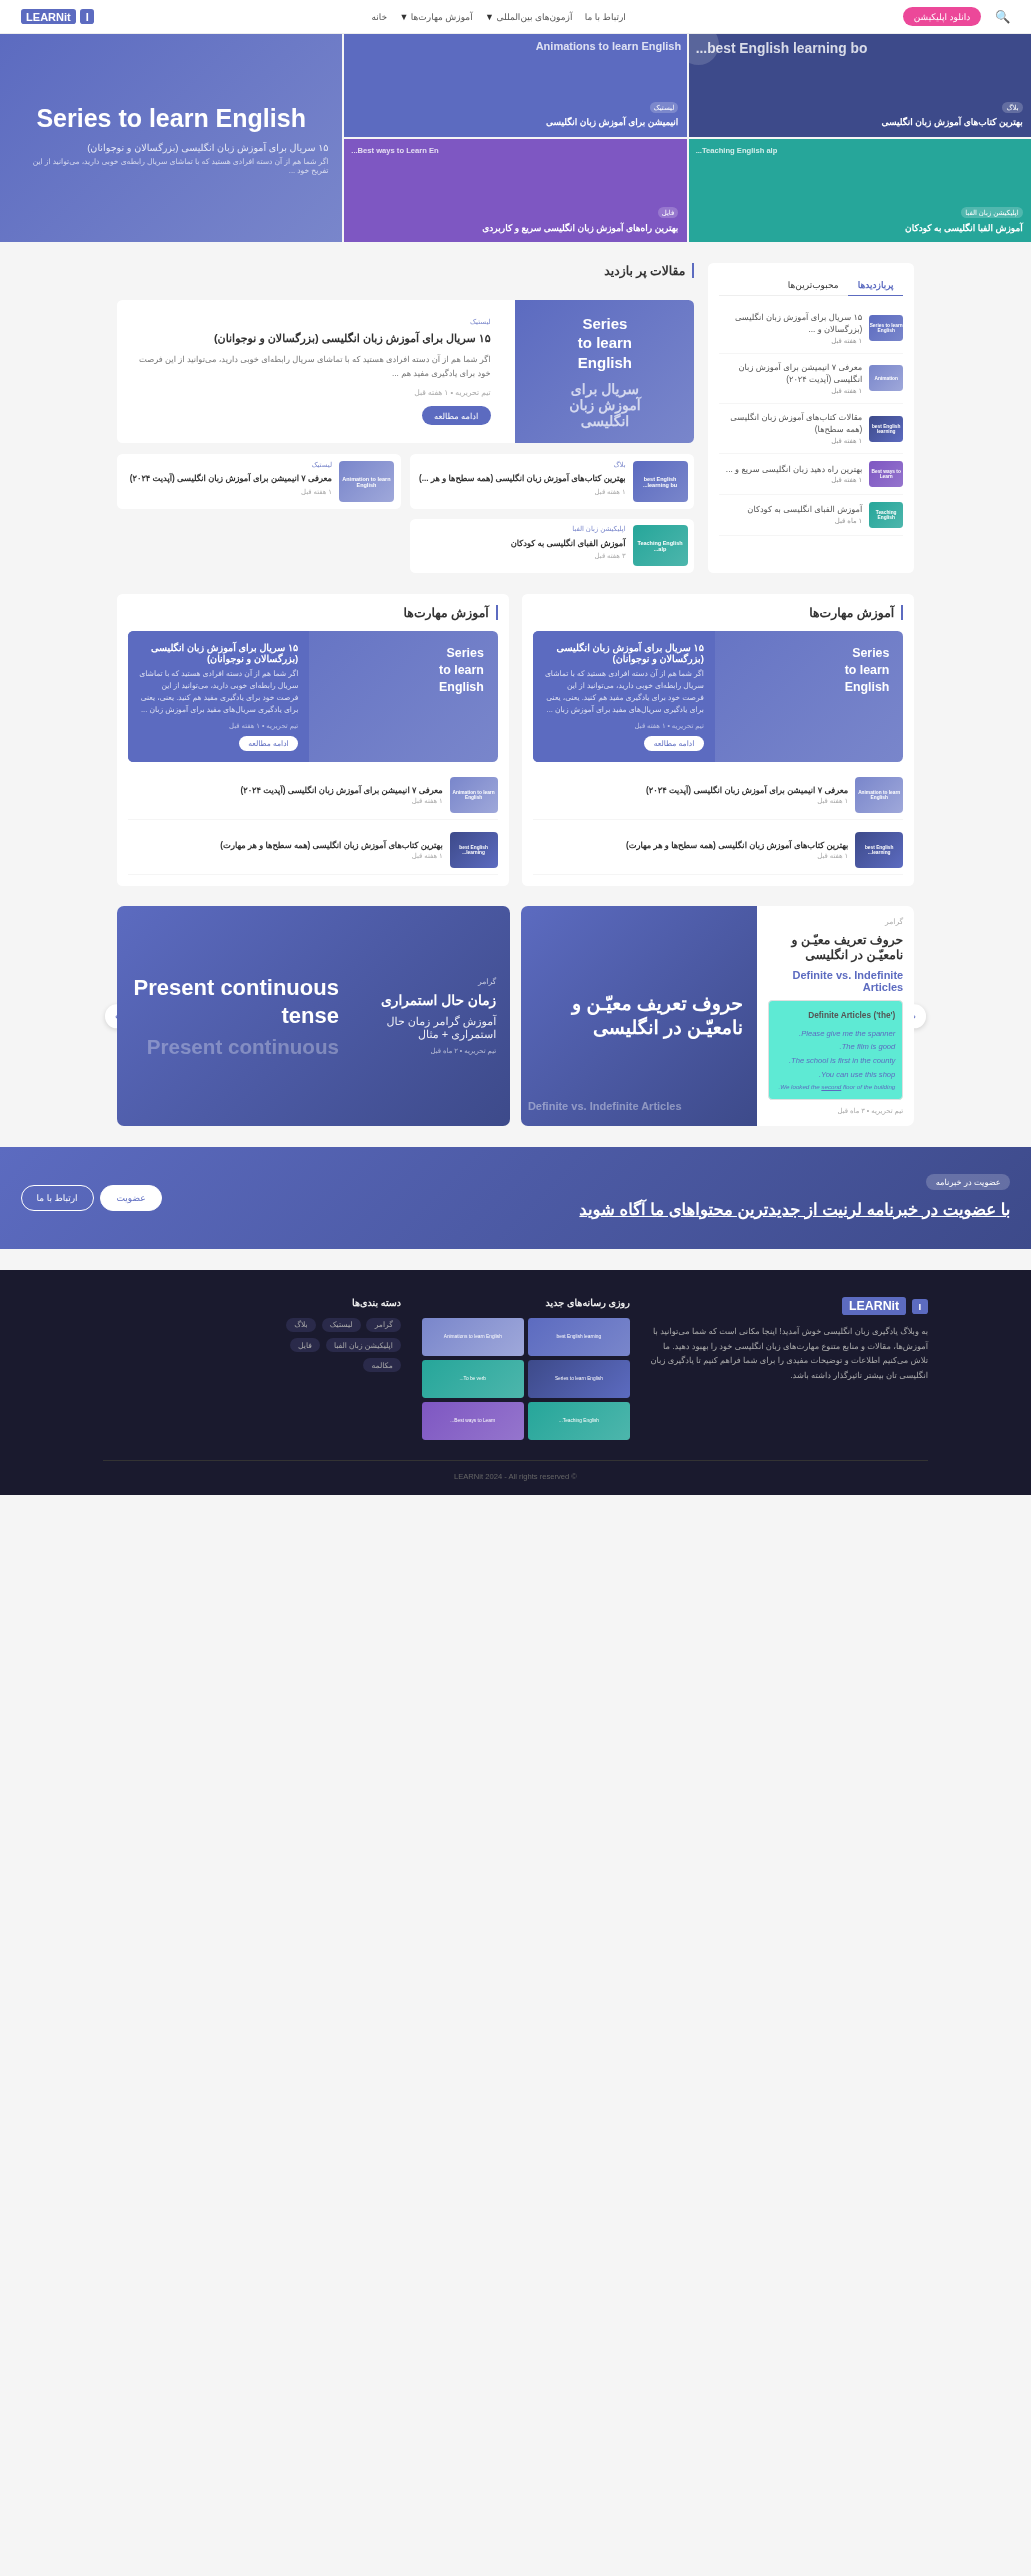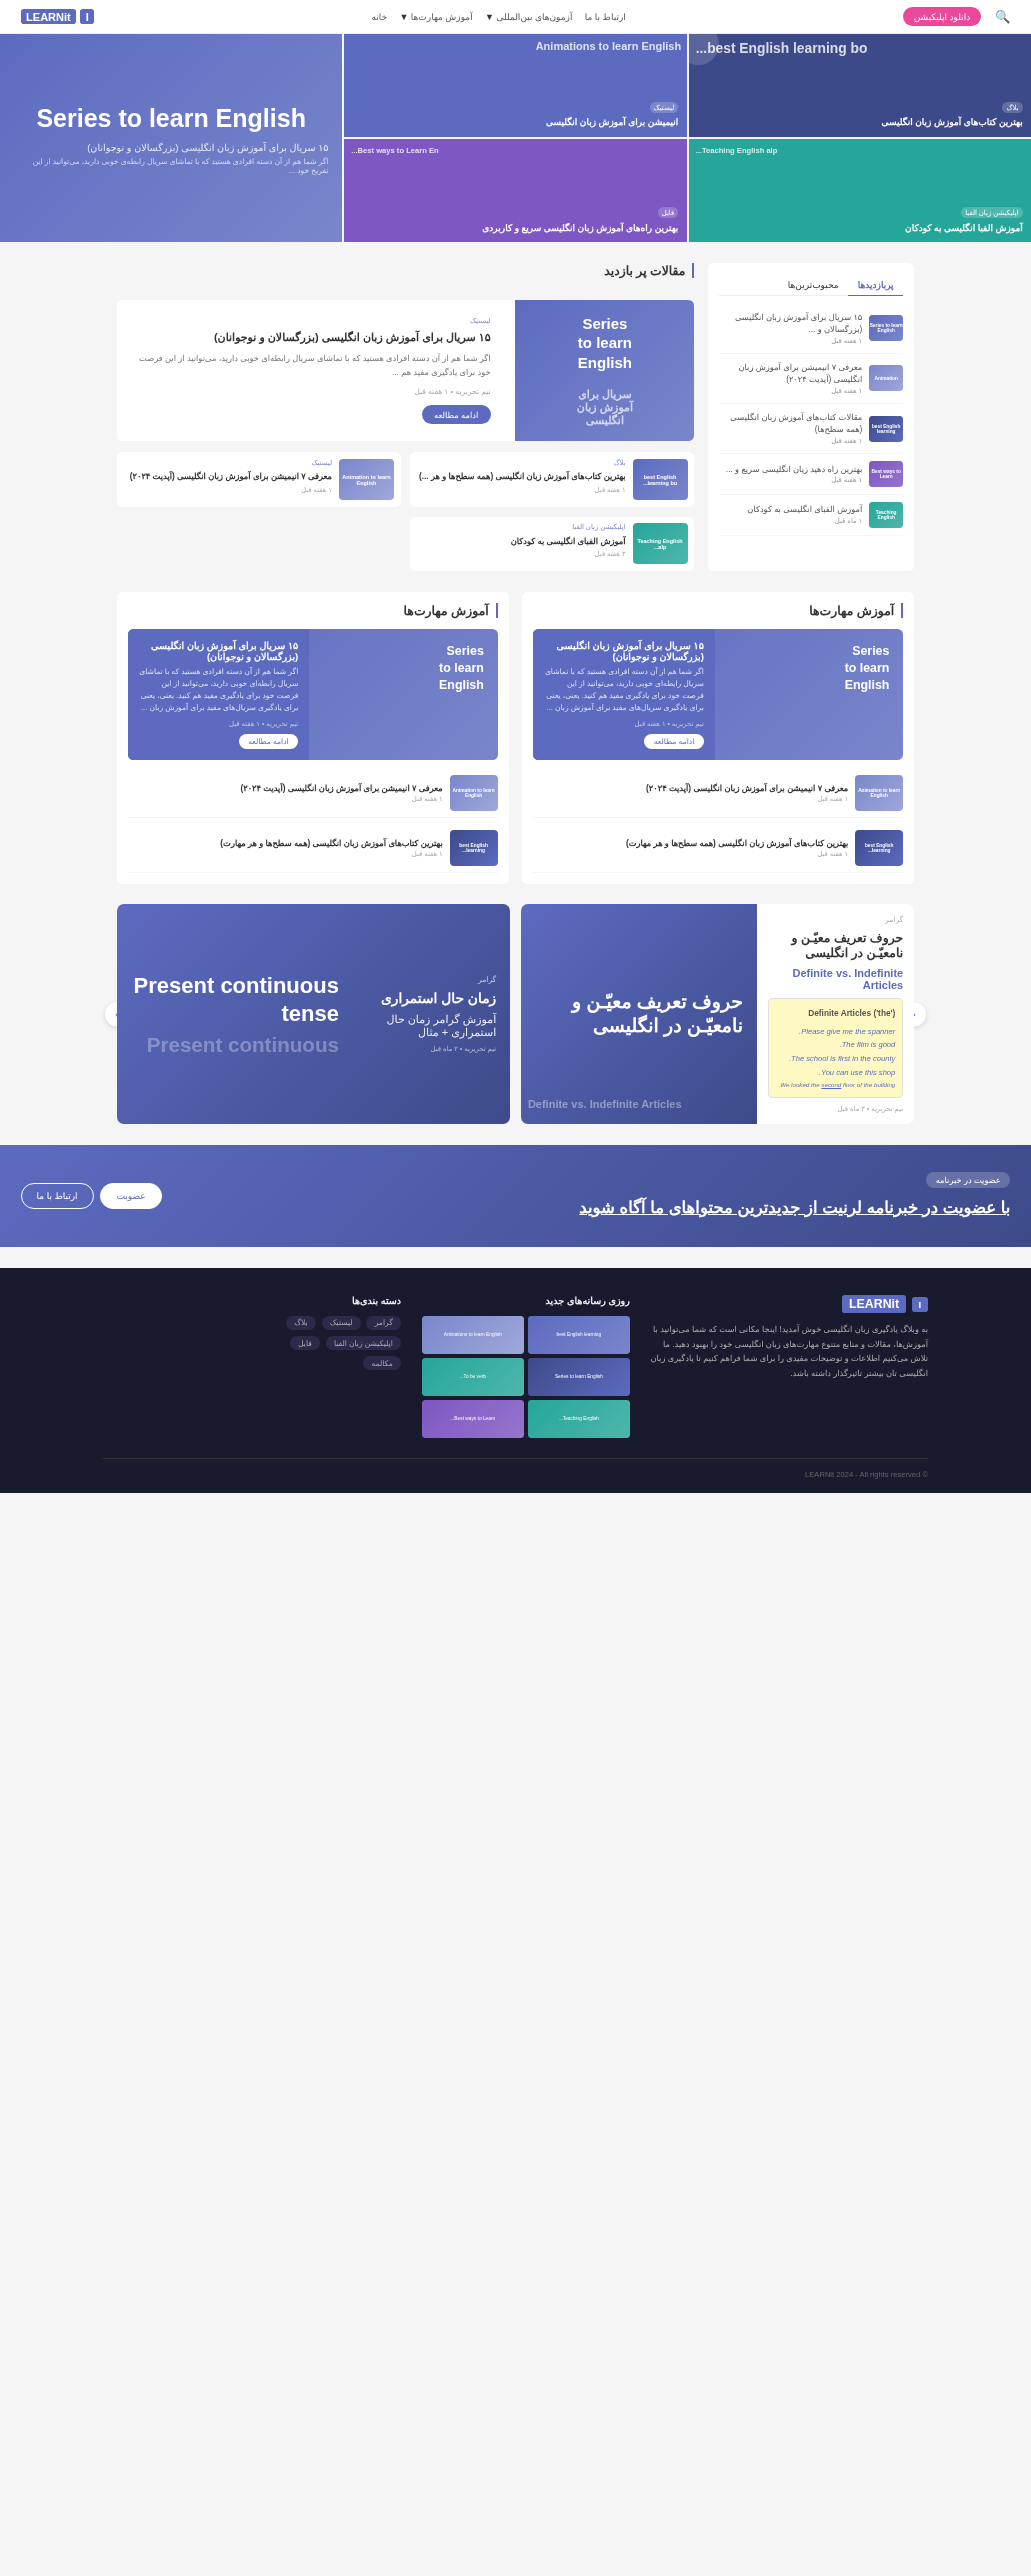--- a/index.html
+++ b/index.html
@@ -455,21 +455,21 @@
       box-shadow: 0 1.4px 5.5px rgba(0,0,0,0.15);
       display: flex;
       align-items: center;
       justify-content: center;
       font-size: 11px;
       color: #5c6bc0;
     }
     .carousel-nav.prev { right: -11.7px; }
     .carousel-nav.next { left: -11.7px; }
     .definite-box {
-      background: #fef9c3;
+      background: #5eead4;
       border: 0.7px solid #e0e0e0;
       border-radius: 4.1px;
       padding: 6.9px;
       font-size: 7.6px;
       color: #555;
       line-height: 1.8;
     }
     .definite-box .def-title { font-size: 8.3px; font-weight: bold; margin-bottom: 4.1px; }
     .definite-box .def-en { color: #5c6bc0; font-style: italic; }
 
@@ -588,21 +588,21 @@
       background: #2a2a4a;
       color: #aaa;
       padding: 2.8px 8.3px;
       border-radius: 9.6px;
       font-size: 7.6px;
       cursor: pointer;
     }
     .footer-bottom {
       border-top: 0.7px solid #333;
       padding-top: 11px;
-      text-align: right;
+      text-align: center;
       font-size: 7.6px;
       color: #666;
       max-width: 825px;
       margin: 0 auto;
     }
 
     
     .shape-circle {
       width: 41px;
       height: 41px;
@@ -722,21 +722,21 @@
     </div>
   </div>
 
   <div class="articles-main">
     <h2 class="section-title">مقالات پر بازدید</h2>
 
     <div class="article-featured">
       <div class="article-featured-img">
         <div>
           <div style="font-size:15px; font-weight:bold; line-height:1.3;">Series<br>to learn<br>English</div>
-          <div style="font-size:11px; opacity:0.7; margin-top:16px;">سریال برای<br>آموزش زبان<br>انگلیسی</div>
+          <div style="font-size:14px; opacity:0.7; margin-top:9px;">سریال برای<br>آموزش زبان<br>انگلیسی</div>
         </div>
       </div>
       <div class="article-featured-body">
         <div class="article-tag">لیستیک</div>
         <div class="article-title">۱۵ سریال برای آموزش زبان انگلیسی (بزرگسالان و نوجوانان)</div>
         <div class="article-excerpt">اگر شما هم از آن دسته افرادی هستید که با تماشای سریال رابطه‌ای خوبی دارید، می‌توانید از این فرصت خود برای یادگیری مفید هم ...</div>
         <div class="article-meta">
           <span>تیم تحریریه</span> • <span>۱ هفته قبل</span>
         </div>
         <button class="read-more-btn">ادامه مطالعه</button>

